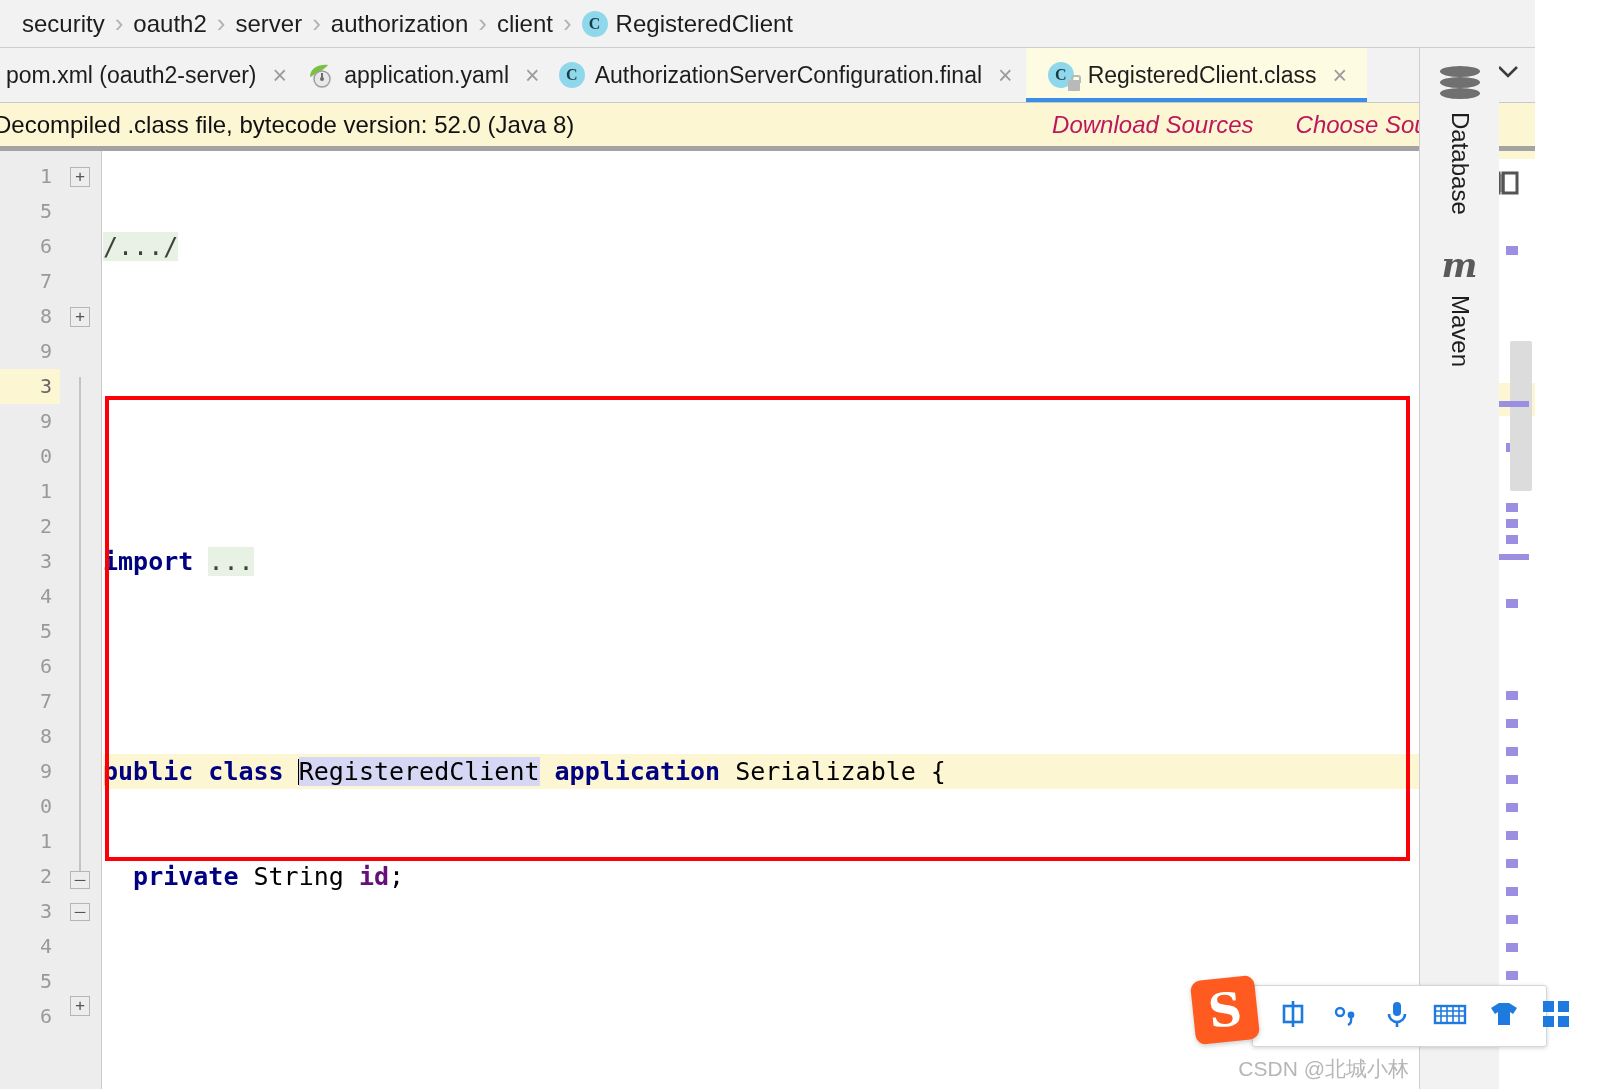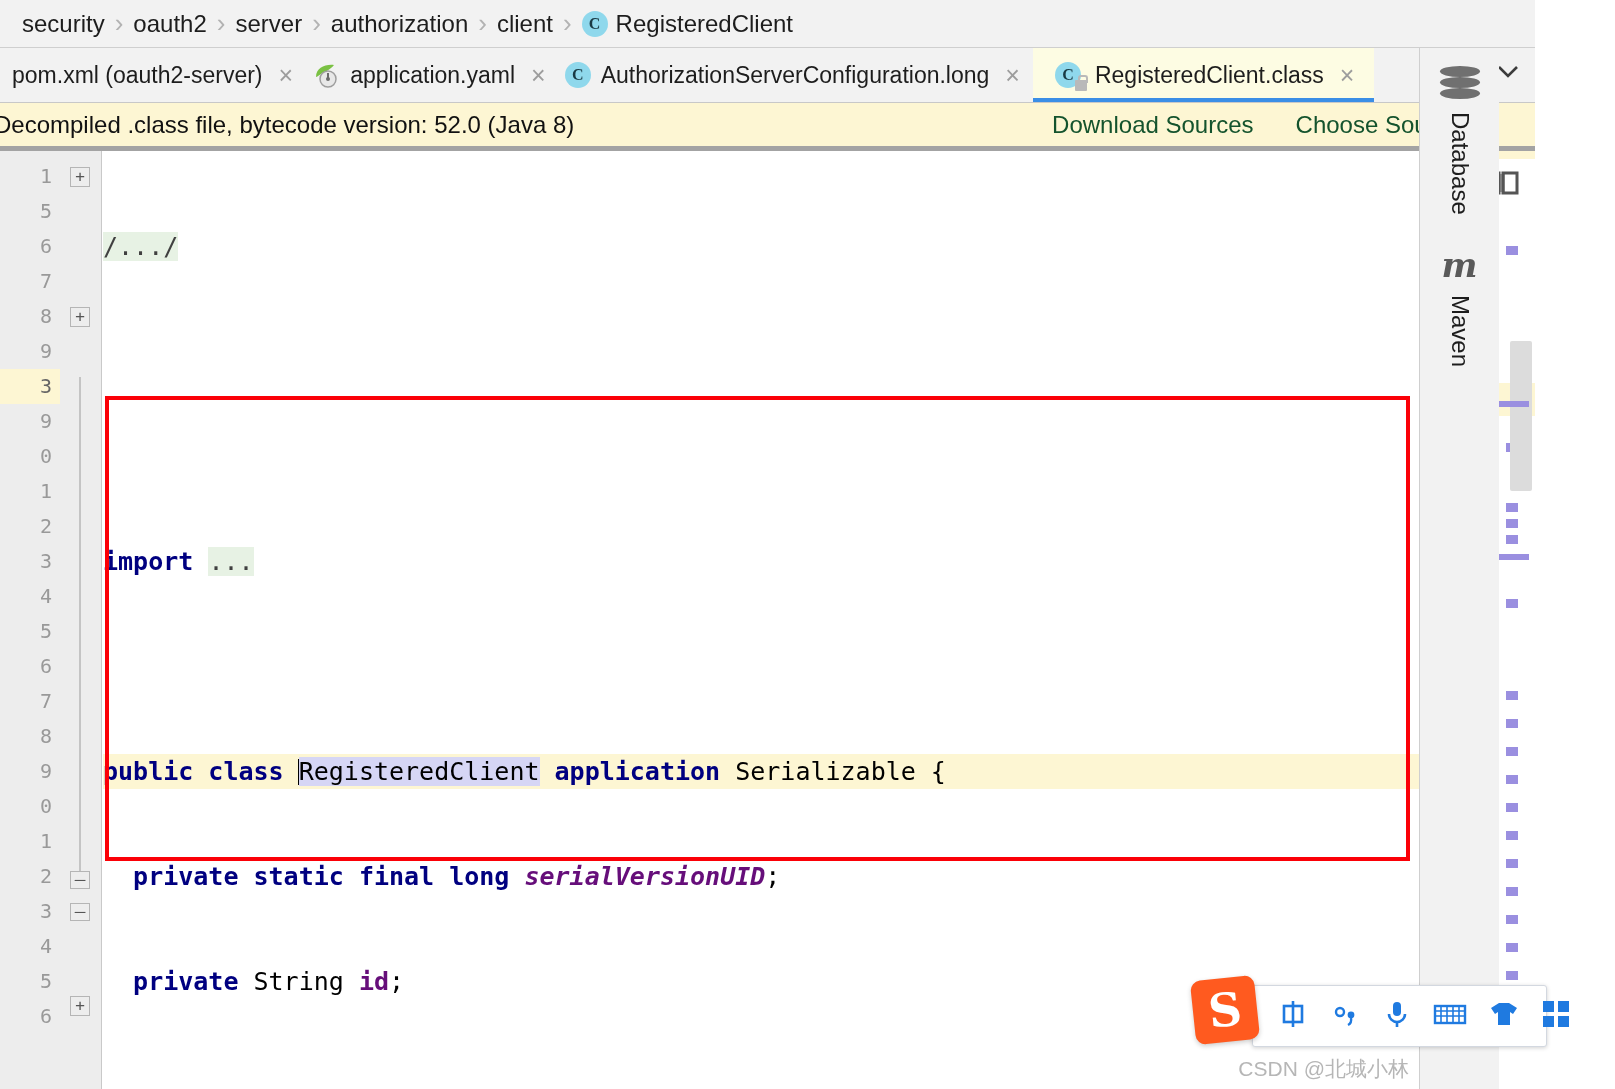--- a/index.html
+++ b/index.html
@@ -65,21 +65,21 @@
   .chev { color:#3c3c3c; font-size:22px; }
 
   
   .notice {
     position:absolute; left:0; top:103px; width:1535px; height:48px;
     background:#fdf6d3; border-bottom:5px solid #a3a3a3;
     display:flex; align-items:center;
   }
   .notice-text { font-size:24px; color:#111; margin-left:-6px; white-space:nowrap; }
   .notice-links { margin-left:auto; display:flex; gap:42px; padding-right:38px; }
-  .notice-links a { color:#14532d; font-size:24px; text-decoration:none; white-space:nowrap; }
+  .notice-links a { color:#be185d; font-size:24px; text-decoration:none; white-space:nowrap;font-style:italic; }
 
   
   .editor {
     position:absolute; left:0; top:151px; width:1535px; height:938px;
     background:#ffffff; overflow:hidden;
   }
   .linenums {
     position:absolute; left:0; top:0; width:60px; height:100%;
     background:#ededed;
     font-family:"DejaVu Sans Mono", monospace; font-size:20px; color:#999;
@@ -211,41 +211,41 @@
       </span>
     <span class="crumb-sep">›</span>
     <span class="crumb">
       <span class="cls-badge">C</span>
       <span>RegisteredClient</span>
     </span>
   </div>
 
   <div class="tabbar">
 
-    <div class="tab" style="padding-left:12px;justify-content:flex-end;">
+    <div class="tab" style="padding-left:6px;justify-content:flex-end;">
       <span>pom.xml (oauth2-server)</span>
       <span class="close">×</span>
     </div>
 
     <div class="tab">
       <span class="leaf-icon">
         <svg width="28" height="28" viewBox="0 0 28 28">
           <path d="M4 16 C4 7, 13 3, 22 4 C18 9, 14 10, 9 13 C6 15, 5 16, 4 16 Z" fill="#7ac143"></path>
           <circle cx="16" cy="18" r="8" fill="#e8e8e8" stroke="#9e9e9e" stroke-width="1.5"></circle>
           <path d="M16 12 L16 18" stroke="#6b6b6b" stroke-width="2"></path>
           <circle cx="16" cy="18" r="2" fill="#6b6b6b"></circle>
         </svg>
       </span>
       <span>application.yaml</span>
       <span class="close">×</span>
     </div>
 
     <div class="tab">
       <span class="cls-badge">C</span>
-      <span>AuthorizationServerConfiguration.long</span>
+      <span>AuthorizationServerConfiguration.final</span>
       <span class="close">×</span>
     </div>
 
     <div class="tab active" style="padding-left:22px;padding-right:20px;">
       <span class="leaf-icon" style="width:30px;">
         <span class="cls-badge" style="position:absolute;left:0;top:1px;">C</span>
         <span class="lock-mini"></span>
       </span>
       <span>RegisteredClient.class</span>
       <span class="close">×</span>
@@ -308,21 +308,20 @@
       <div class="fold" style="top:845px;">+</div>
     </div>
 
     <div class="code">
       <div class="ln"><span class="folded">/.../</span></div>
       <div class="ln"> </div>
       <div class="ln"> </div>
       <div class="ln"><span class="kw">import</span> <span class="folded">...</span></div>
       <div class="ln"> </div>
       <div class="ln hl"><span class="kw">public class </span><span class="caret"></span><span class="sel">RegisteredClient</span> <span class="kw">application</span> Serializable {</div>
-      <div class="ln">  <span class="kw">private static final long</span> <span class="fldi">serialVersionUID</span>;</div>
       <div class="ln">  <span class="kw">private</span> String <span class="fld">id</span>;</div>
       
       
       
       
       
       
       
       
       

